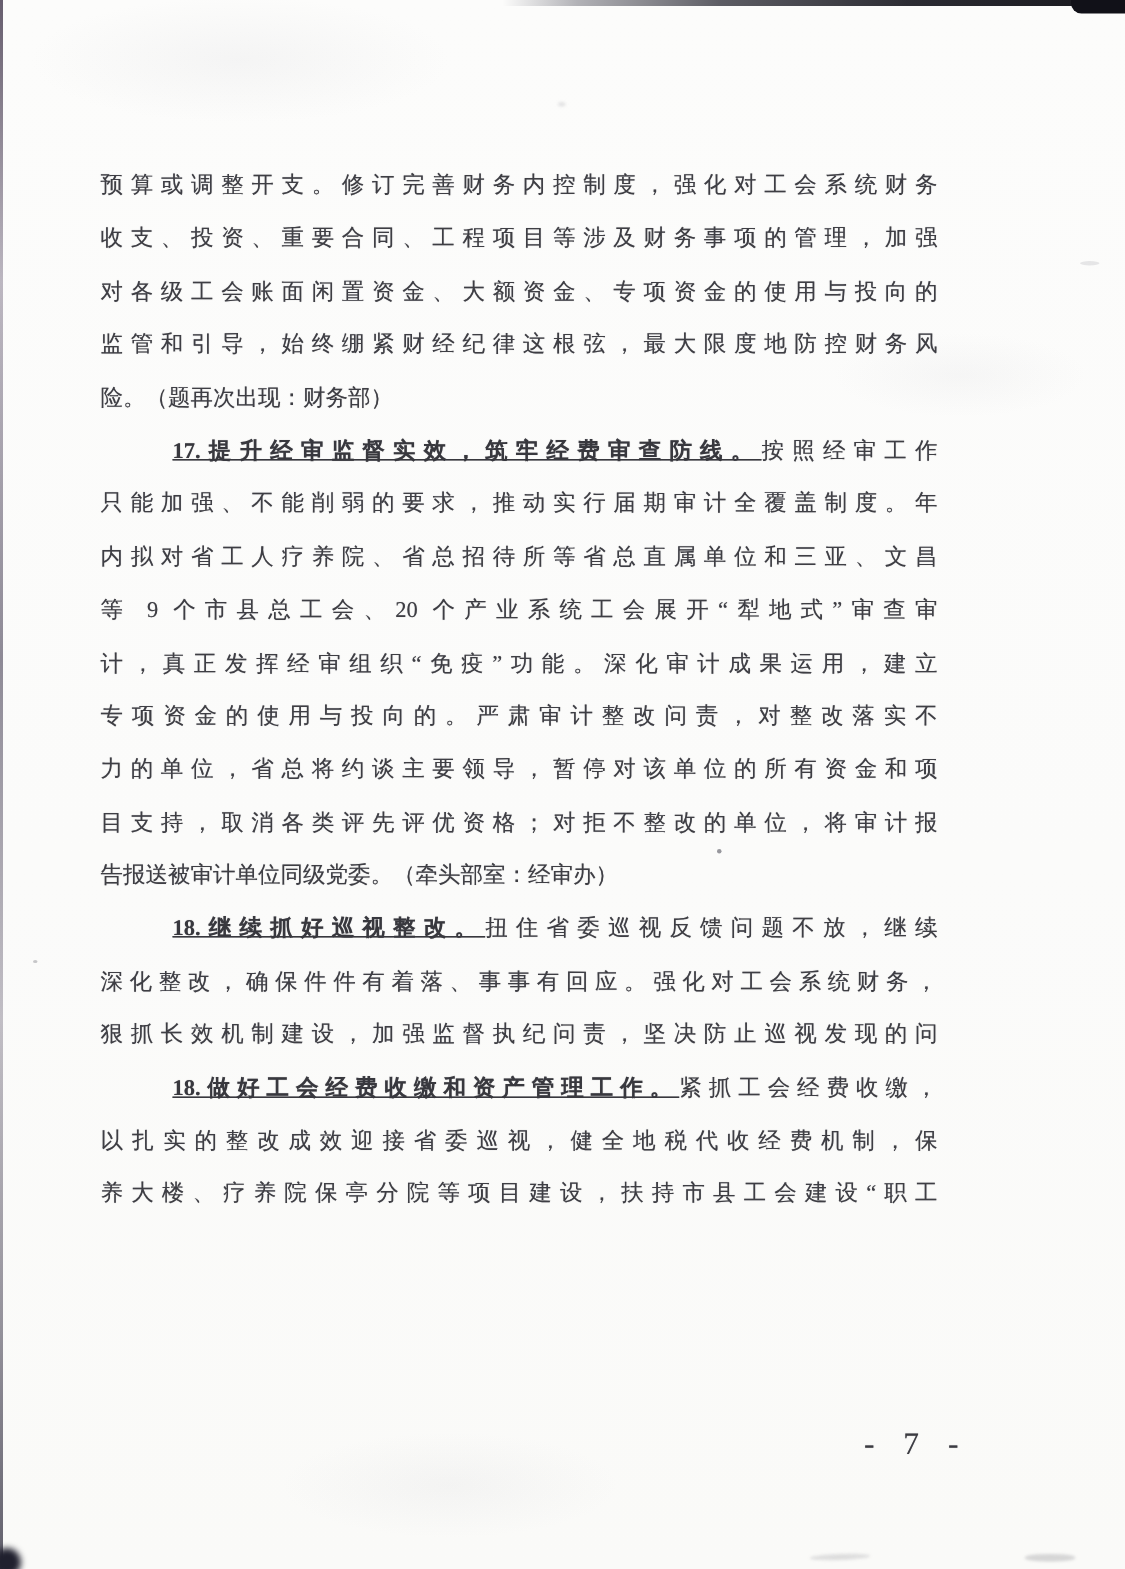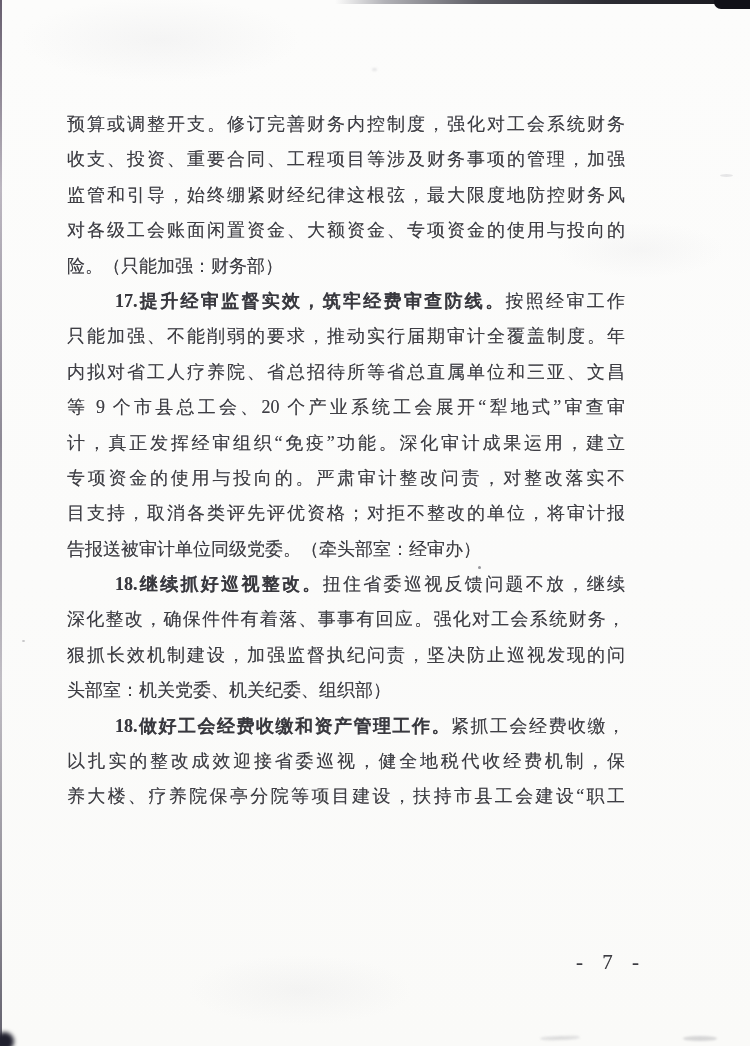--- a/index.html
+++ b/index.html
@@ -31,36 +31,37 @@
     width: 558px;
     color: #3e3e44;
     text-shadow: 0 0 0.5px rgba(62,62,70,0.55);
   }
 
   .paragraph { display: block; }
 
   .line {
     height: 35.4px;
     line-height: 35.4px;
-    font-size: 18px;
+    font-size: 15px;
     white-space: nowrap;
     text-align: left;
   }
 
   .line.justify {
     white-space: normal;
     text-align: justify;
     text-align-last: justify;
   }
 
   .line.indent { padding-left: 48px; }
 
   .line .bold {
     font-weight: 700;
     color: #38383e;
+    text-decoration: underline;
   }
 
   
   .page-number {
     position: absolute;
     left: 576px;
     top: 950px;
     font-size: 21px;
     letter-spacing: 7px;
     color: #3c3c42;
@@ -120,39 +121,39 @@
 </style>
 </head>
 <body>
 
 <div class="page">
 
   <main class="text-block">
       <div class="paragraph">
         <div class="line justify">预算或调整开支。修订完善财务内控制度，强化对工会系统财务</div>
         <div class="line justify">收支、投资、重要合同、工程项目等涉及财务事项的管理，加强</div>
+        <div class="line justify">对各级工会账面闲置资金、大额资金、专项资金的使用与投向的</div>
         <div class="line justify">监管和引导，始终绷紧财经纪律这根弦，最大限度地防控财务风</div>
-        <div class="line justify">对各级工会账面闲置资金、大额资金、专项资金的使用与投向的</div>
-        <div class="line">险。（只能加强：财务部）</div>
+        <div class="line">险。（题再次出现：财务部）</div>
       </div>
       <div class="paragraph">
         <div class="line justify indent"><span class="bold">17.提升经审监督实效，筑牢经费审查防线。</span>按照经审工作</div>
         <div class="line justify">只能加强、不能削弱的要求，推动实行届期审计全覆盖制度。年</div>
         <div class="line justify">内拟对省工人疗养院、省总招待所等省总直属单位和三亚、文昌</div>
         <div class="line justify">等 9 个市县总工会、20 个产业系统工会展开“犁地式”审查审</div>
         <div class="line justify">计，真正发挥经审组织“免疫”功能。深化审计成果运用，建立</div>
         <div class="line justify">专项资金的使用与投向的。严肃审计整改问责，对整改落实不</div>
+        <div class="line justify">力的单位，省总将约谈主要领导，暂停对该单位的所有资金和项</div>
         <div class="line justify">目支持，取消各类评先评优资格；对拒不整改的单位，将审计报</div>
         <div class="line">告报送被审计单位同级党委。（牵头部室：经审办）</div>
       </div>
       <div class="paragraph">
         <div class="line justify indent"><span class="bold">18.继续抓好巡视整改。</span>扭住省委巡视反馈问题不放，继续</div>
         <div class="line justify">深化整改，确保件件有着落、事事有回应。强化对工会系统财务，</div>
         <div class="line justify">狠抓长效机制建设，加强监督执纪问责，坚决防止巡视发现的问</div>
-        <div class="line">头部室：机关党委、机关纪委、组织部）</div>
       </div>
       <div class="paragraph">
         <div class="line justify indent"><span class="bold">18.做好工会经费收缴和资产管理工作。</span>紧抓工会经费收缴，</div>
         <div class="line justify">以扎实的整改成效迎接省委巡视，健全地税代收经费机制，保</div>
         <div class="line justify">养大楼、疗养院保亭分院等项目建设，扶持市县工会建设“职工</div>
       </div>
     </main>
 
   <div class="page-number">- 7 -</div>
 

